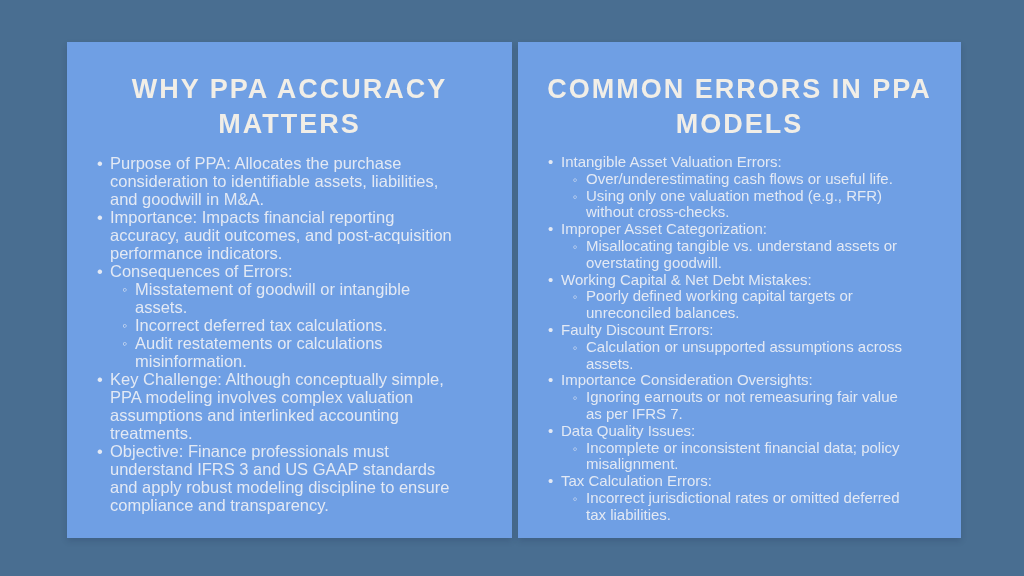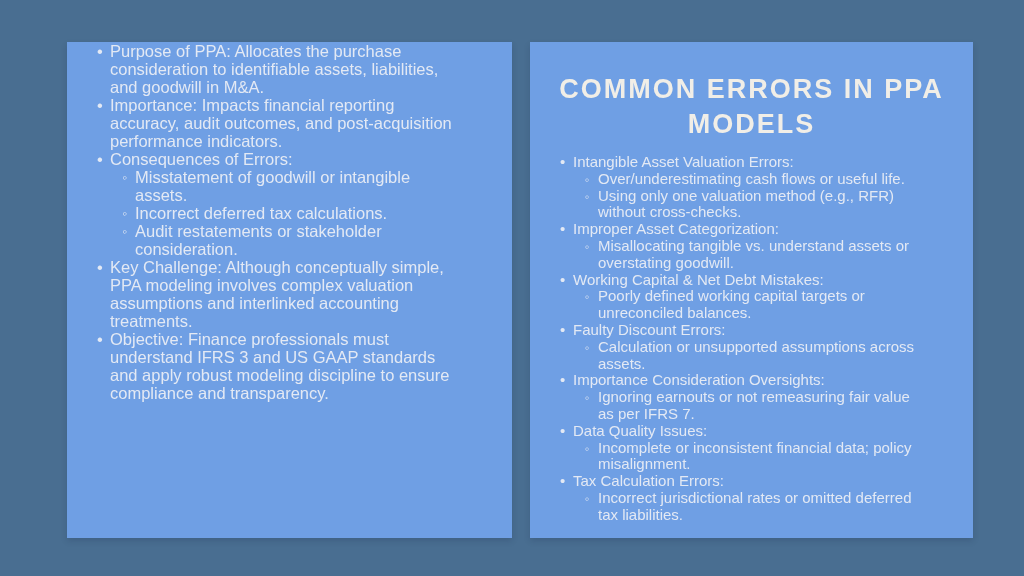--- a/index.html
+++ b/index.html
@@ -18,21 +18,21 @@
   }
   .panel {
     position: absolute;
     top: 42px;
     height: 496px;
     background: var(--panel, #6F9FE4);
     box-shadow: 0 3px 6px rgba(20, 40, 70, 0.18);
     box-sizing: border-box;
   }
   .panel-left  { left: 67px;  width: 445px; }
-  .panel-right { left: 530px; width: 443px; }
+  .panel-right { left: 518px; width: 443px; }
 
   .panel-title {
     margin: 30px 22px 12px 22px;
     text-align: center;
     font-weight: bold;
     font-size: 27px;
     line-height: 35px;
     letter-spacing: 2px;
     color: var(--title, #F1EEE7);
   }
@@ -51,20 +51,21 @@
   .li .txt { flex: 1 1 auto; }
   .li.level2 { margin-left: 25px; }
   .li.level2 .marker { font-size: 0.82em; transform: translateY(1px); }
 </style>
 </head>
 <body>
 
 <div class="slide">
 
   <section class="panel panel-left">
+    <h1 class="panel-title">WHY PPA ACCURACY MATTERS</h1>
     <div class="bullet-list">
         <div class="li level1">
           <span class="marker">•</span>
           <span class="txt">Purpose of PPA: Allocates the purchase consideration to identifiable assets, liabilities, and goodwill in M&amp;A.</span>
         </div>
         <div class="li level1">
           <span class="marker">•</span>
           <span class="txt">Importance: Impacts financial reporting accuracy, audit outcomes, and post-acquisition performance indicators.</span>
         </div>
         <div class="li level1">
@@ -74,21 +75,21 @@
         <div class="li level2">
           <span class="marker">◦</span>
           <span class="txt">Misstatement of goodwill or intangible assets.</span>
         </div>
         <div class="li level2">
           <span class="marker">◦</span>
           <span class="txt">Incorrect deferred tax calculations.</span>
         </div>
         <div class="li level2">
           <span class="marker">◦</span>
-          <span class="txt">Audit restatements or stakeholder consideration.</span>
+          <span class="txt">Audit restatements or calculations misinformation.</span>
         </div>
         <div class="li level1">
           <span class="marker">•</span>
           <span class="txt">Key Challenge: Although conceptually simple, PPA modeling involves complex valuation assumptions and interlinked accounting treatments.</span>
         </div>
         <div class="li level1">
           <span class="marker">•</span>
           <span class="txt">Objective: Finance professionals must understand IFRS 3 and US GAAP standards and apply robust modeling discipline to ensure compliance and transparency.</span>
         </div>
       </div>

